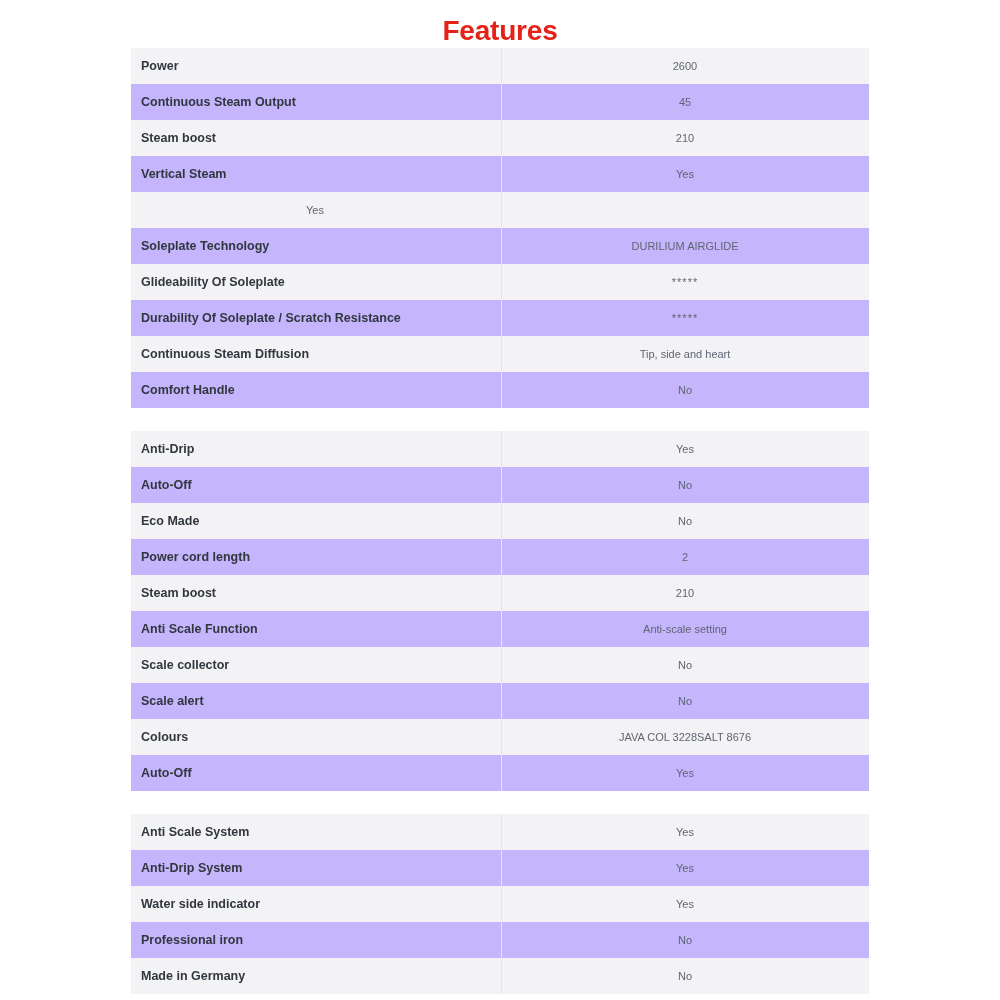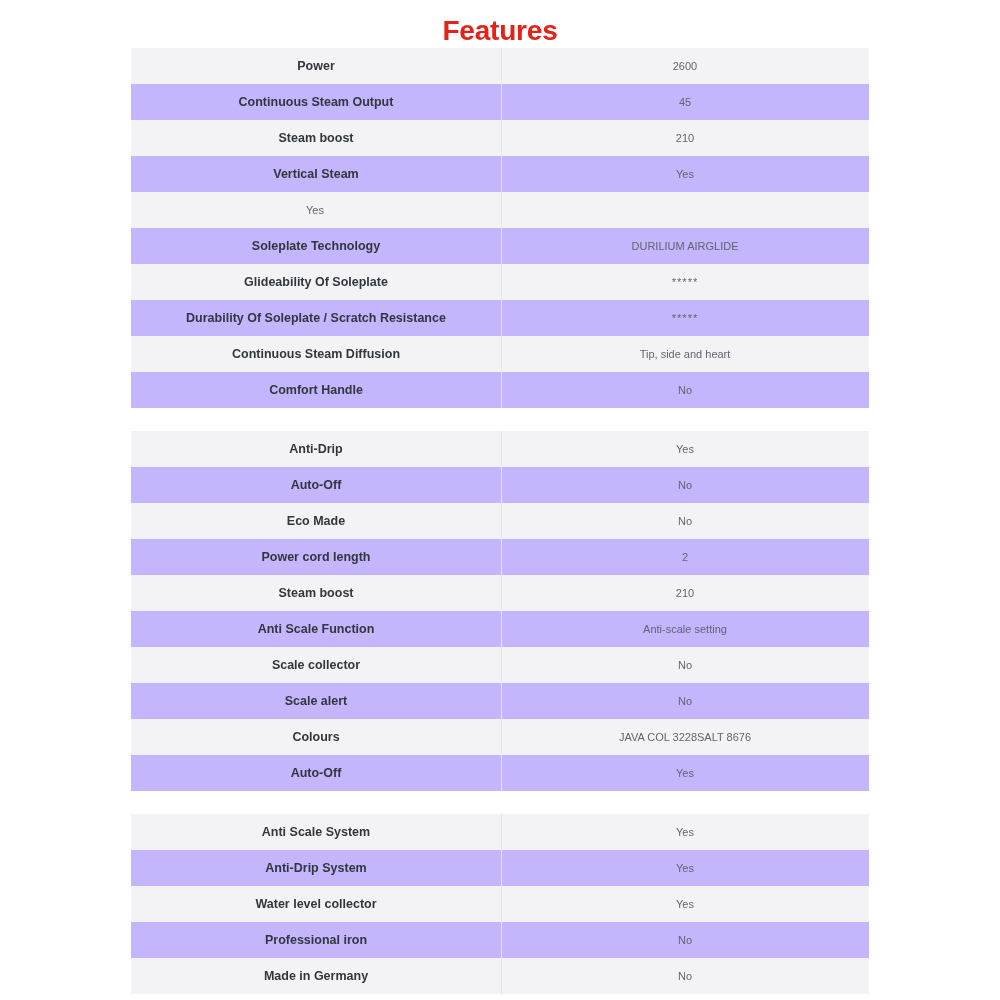--- a/index.html
+++ b/index.html
@@ -54,21 +54,21 @@
     height: 36px;
     align-items: center;
     background: #c4b5fd;
   }
   .spec-row.alt {
     background: #f3f3f5;
   }
   .spec-label {
     width: 370px;
     box-sizing: border-box;
-    text-align: center;
+    text-align: left;
     font-size: 12.5px;
     font-weight: bold;
     color: #31373f;
     padding: 0 10px;
     line-height: 16px;
     white-space: nowrap;
     overflow: hidden;
   }
   .spec-value {
     width: 368px;
@@ -180,21 +180,21 @@
       <div class="spec-block">
         <div class="spec-row alt">
           <div class="spec-label">Anti Scale System</div>
           <div class="spec-value">Yes</div>
         </div>
         <div class="spec-row">
           <div class="spec-label">Anti-Drip System</div>
           <div class="spec-value">Yes</div>
         </div>
         <div class="spec-row alt">
-          <div class="spec-label">Water level collector</div>
+          <div class="spec-label">Water side indicator</div>
           <div class="spec-value">Yes</div>
         </div>
         <div class="spec-row">
           <div class="spec-label">Professional iron</div>
           <div class="spec-value">No</div>
         </div>
         <div class="spec-row alt">
           <div class="spec-label">Made in Germany</div>
           <div class="spec-value">No</div>
         </div>

